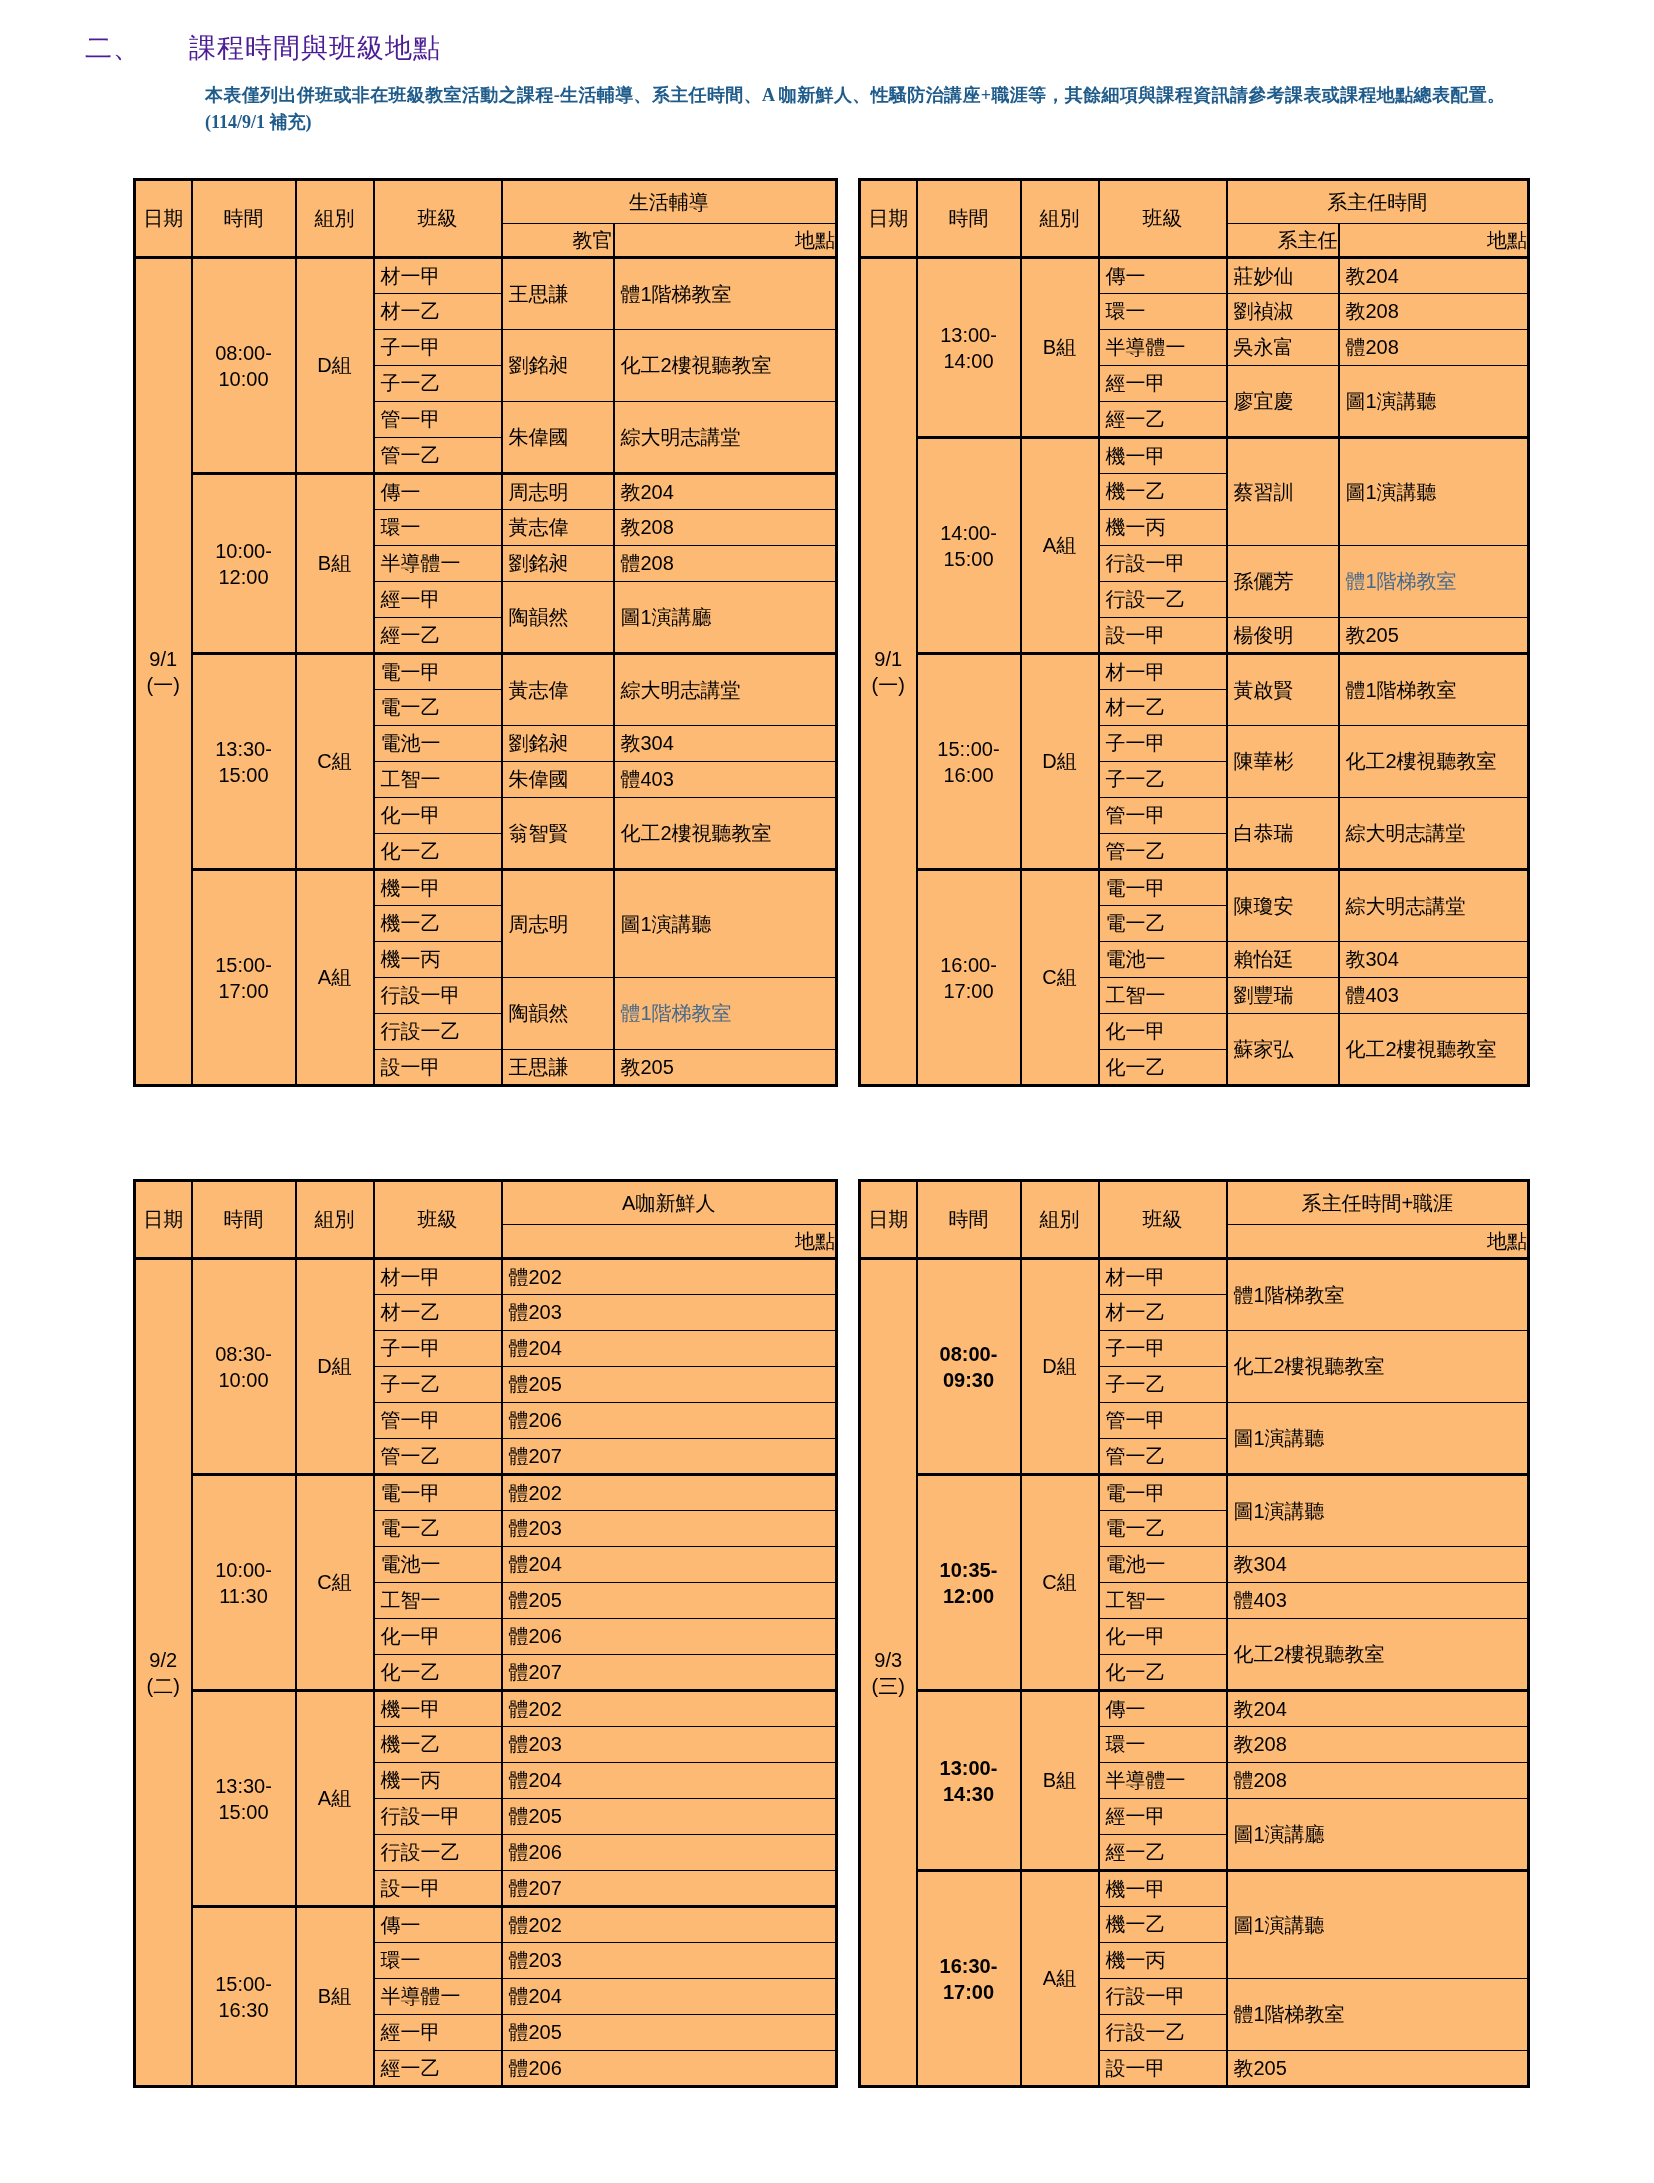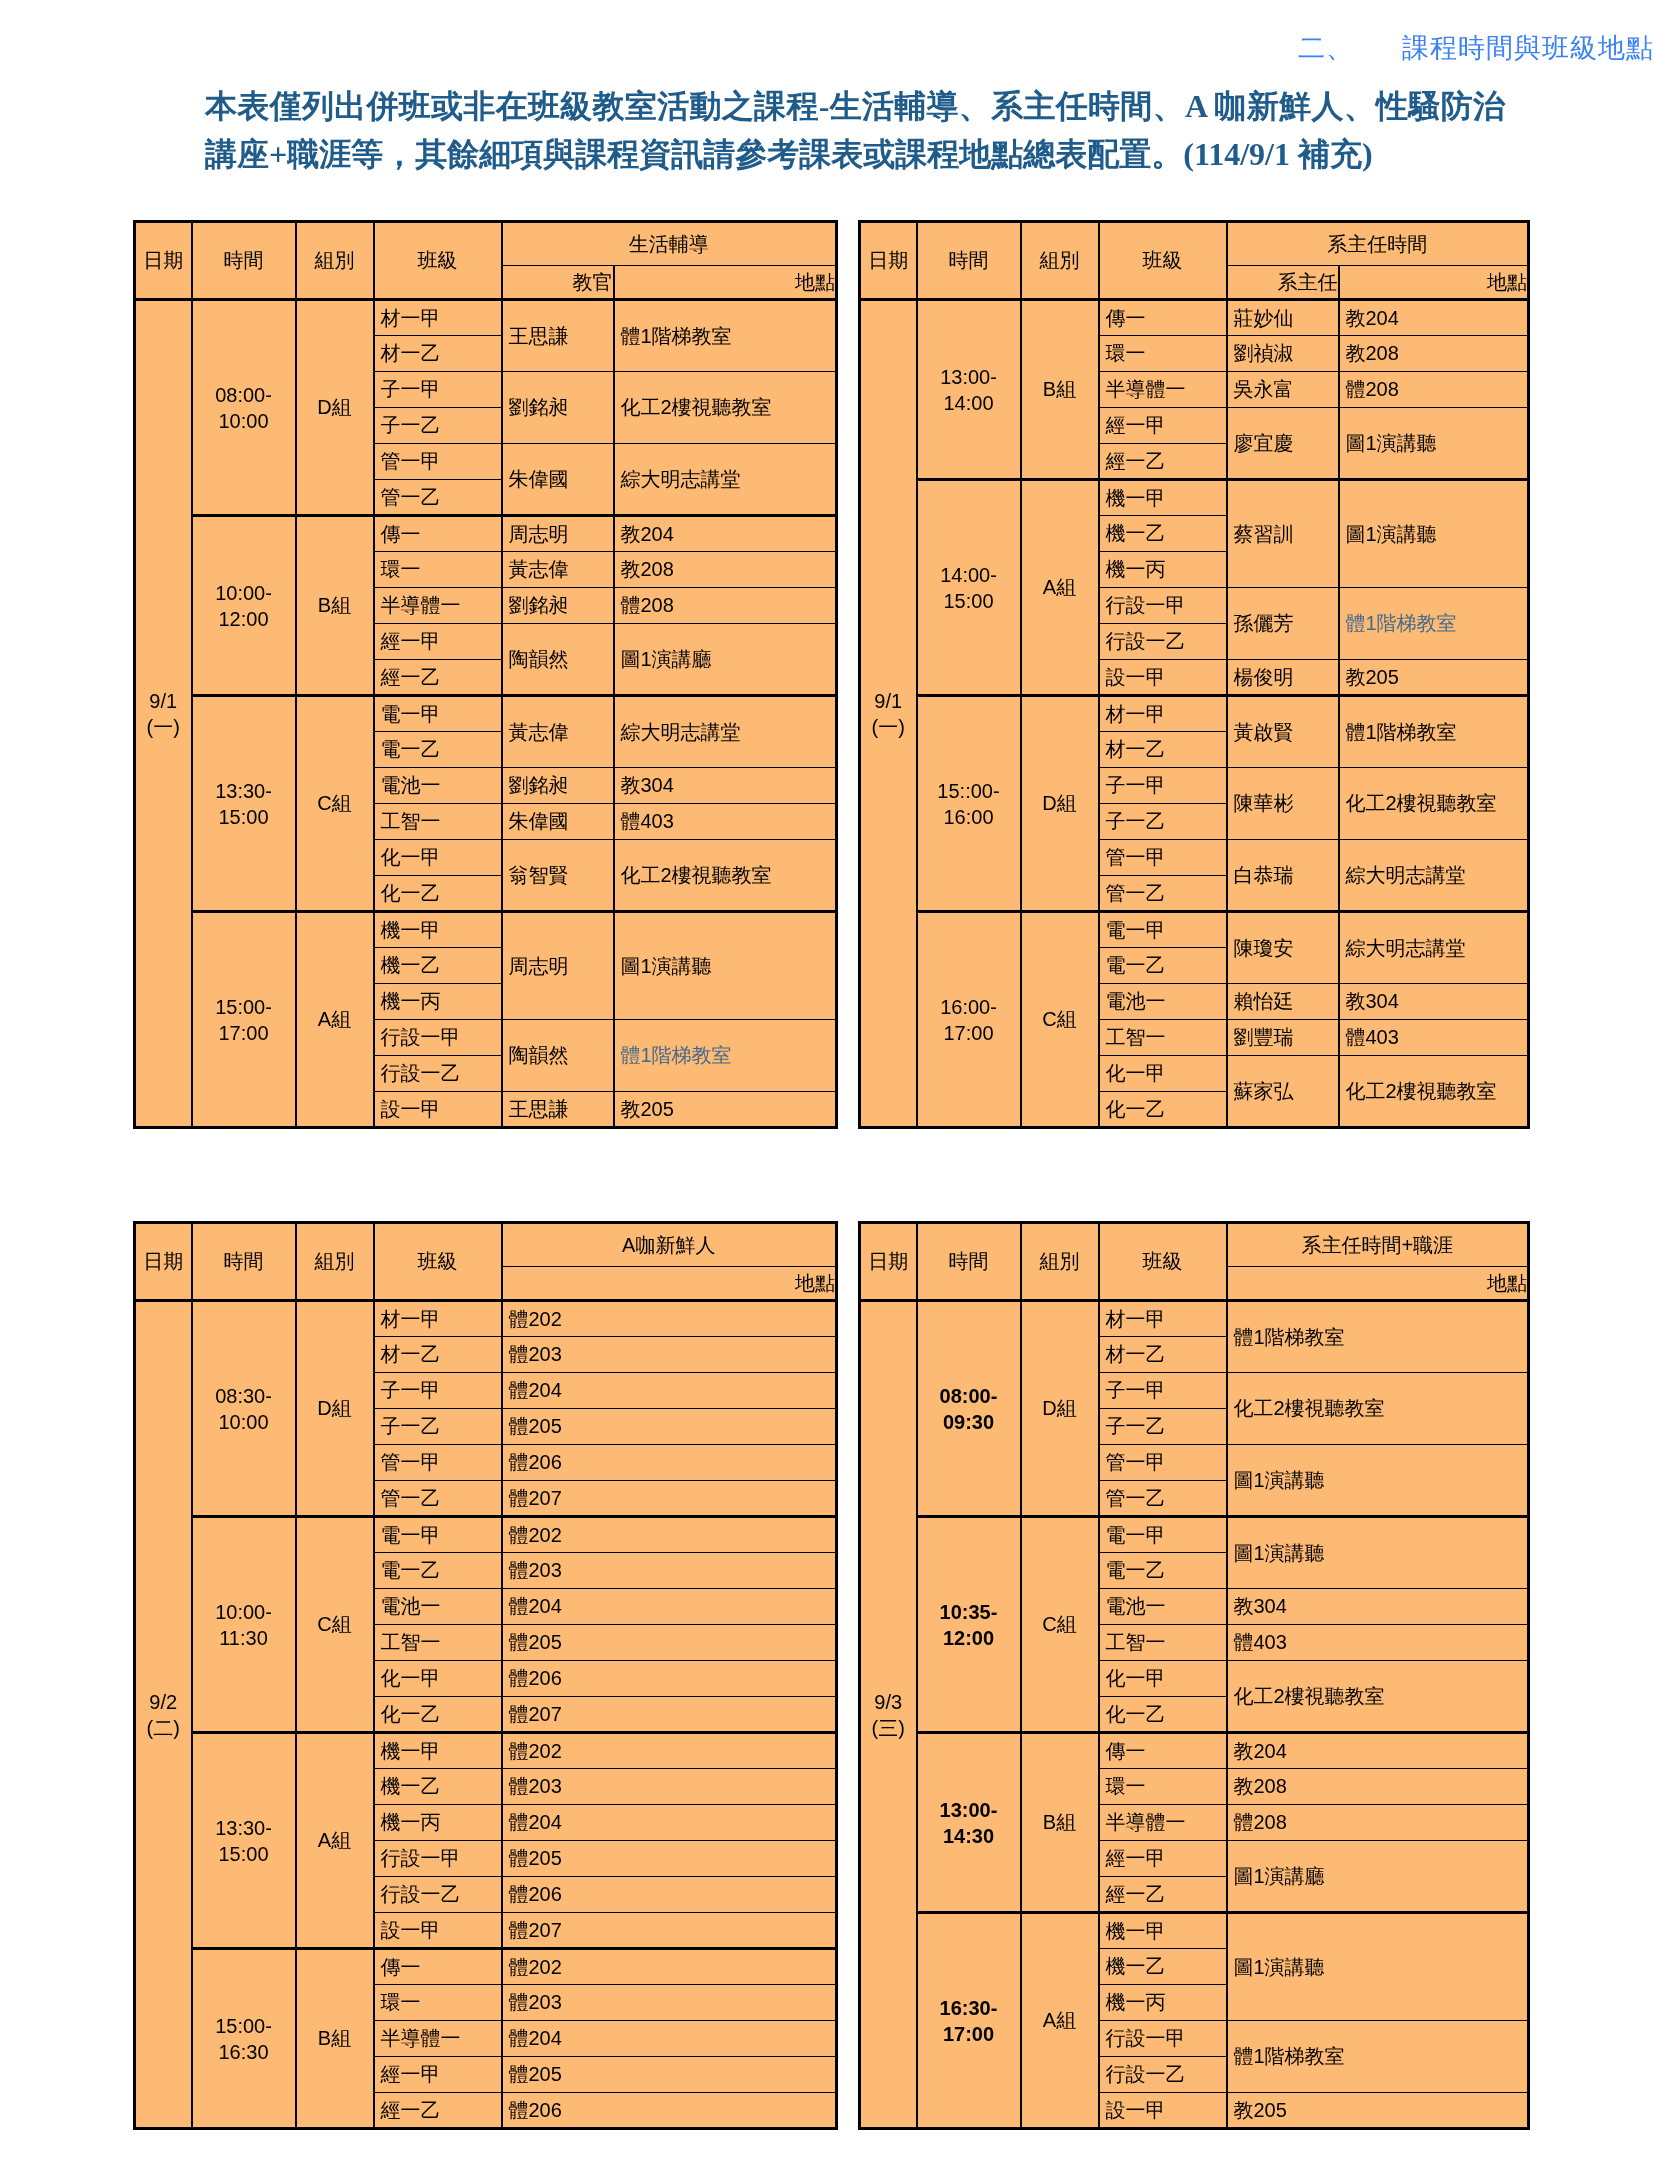--- a/index.html
+++ b/index.html
@@ -11,31 +11,30 @@
   html,body{background:#fff;}
   body{
     width:1654px;min-height:2183px;
     font-family:"Liberation Sans",sans-serif;
     color:#000;
   }
   .page{padding-top:30px;}
   .heading-row{
     margin-left:85px;
     font-family:"Liberation Serif",serif;
-    font-size:27px;color:#3b82f6;
+    font-size:27px;color:#4c1d95;
     letter-spacing:1px;
-    text-align:right;
   }
   .heading-row .sec-no{margin-right:48px;}
   .note{
     margin:16px 120px 0 205px;
     width:1300px;
     font-family:"Liberation Serif",serif;
     font-weight:bold;
-    font-size:32px;line-height:1.5;
+    font-size:18px;line-height:1.5;
     color:var(--note-blue);
     text-align:justify;
   }
   .tables-grid{
     margin:42px 0 0 133px;
     display:grid;
     grid-template-columns:705px 672px;
     column-gap:20px;
     row-gap:92px;
     align-items:start;

